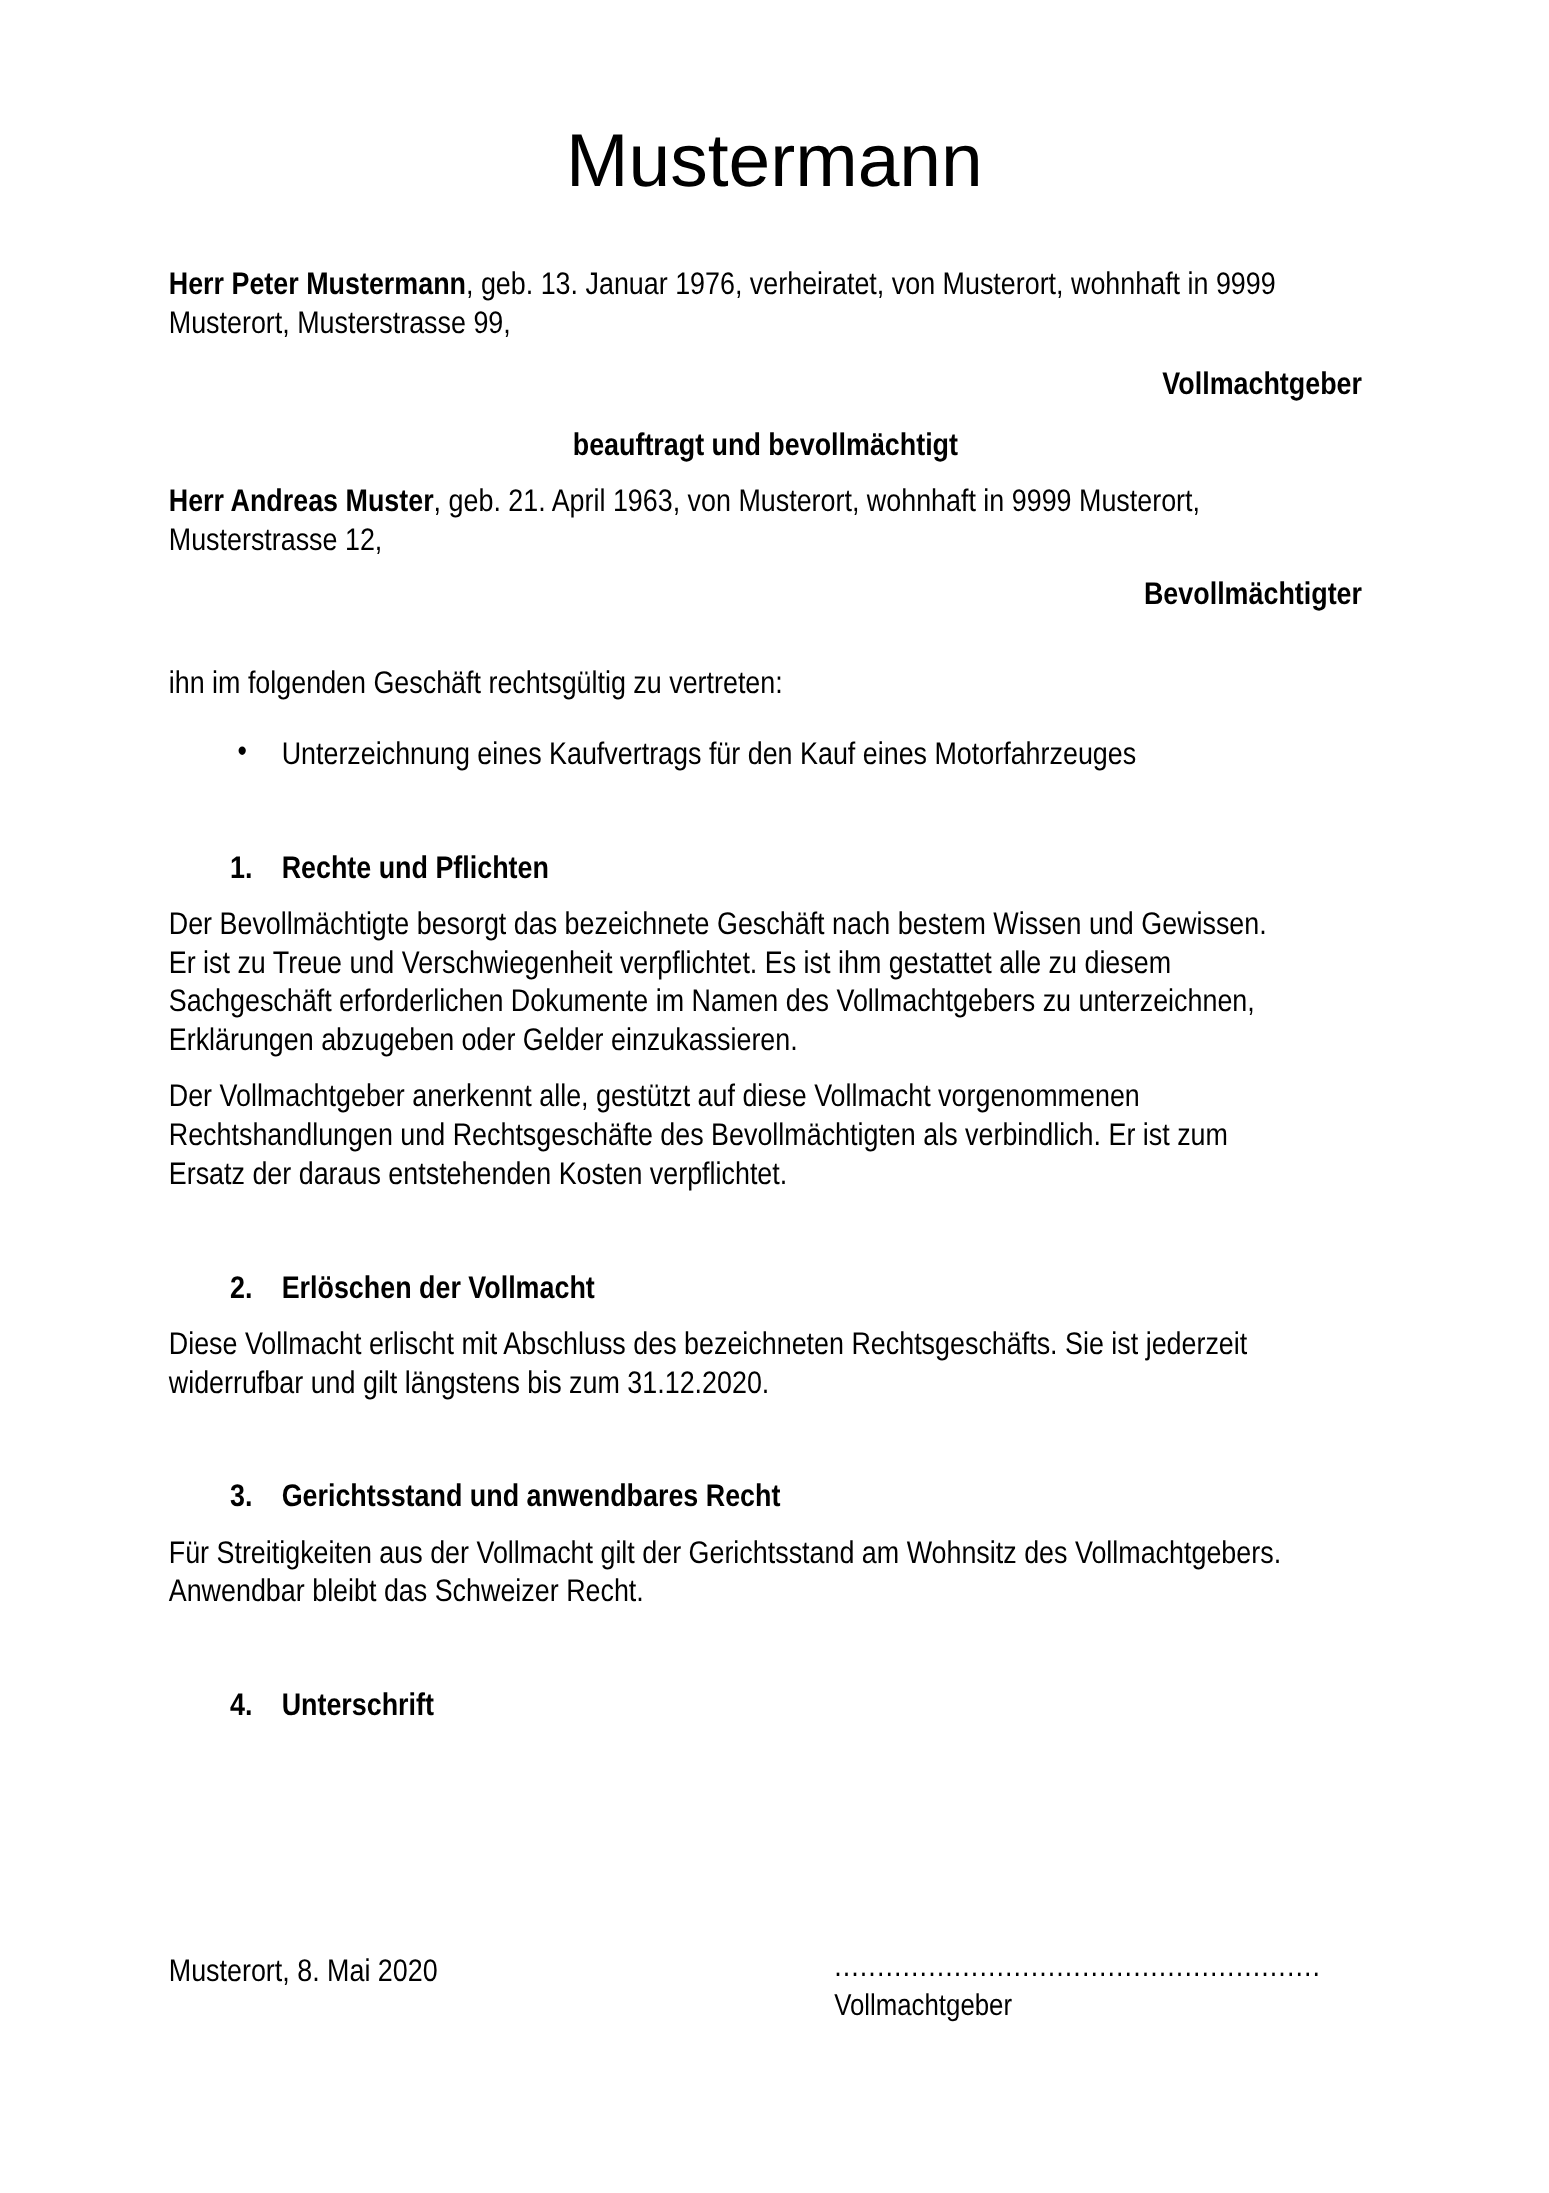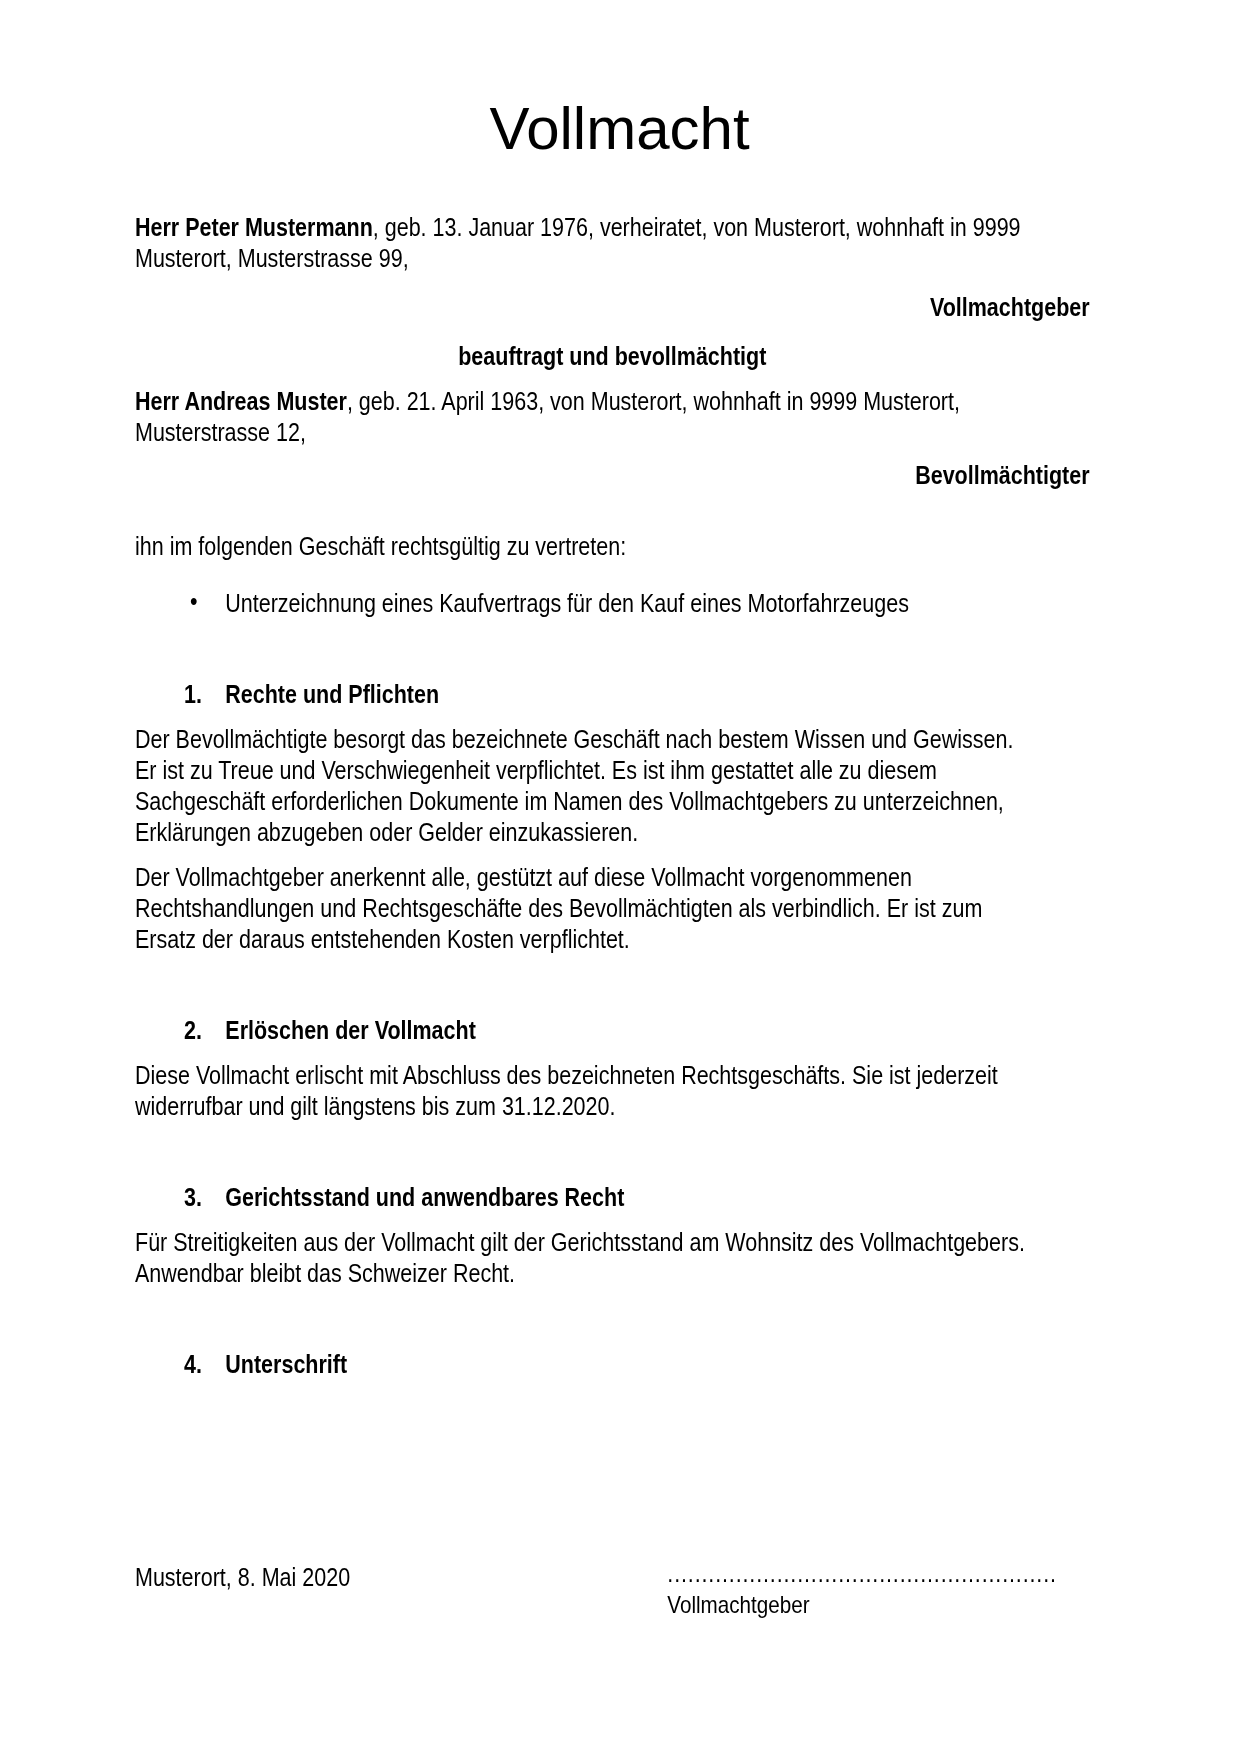--- a/index.html
+++ b/index.html
@@ -46,21 +46,21 @@
   .footer-date { flex: 1 1 auto; margin-top: 2px; line-height: 31px; font-size: 25px; }
   .signature-block { width: 491px; flex: 0 0 auto; }
   .signature-dots { line-height: 26px; font-size: 25px; letter-spacing: 1px; white-space: nowrap; }
   .signature-label { margin-top: 6px; line-height: 26px; font-size: 24px; }
 </style>
 </head>
 <body>
 
 <div class="page">
 
-  <h1 class="title">Vollmacht</h1>
+  <h1 class="title">Mustermann</h1>
 
   <div class="content">
 
     <p class="para party">
       <span class="line"><b class="name">Herr Peter Mustermann</b><span>, geb. 13. Januar 1976, verheiratet, von Musterort, wohnhaft in 9999</span></span>
       <span class="line">Musterort, Musterstrasse 99,</span>
     </p>
 
     <div class="role-label">Vollmachtgeber</div>
 

